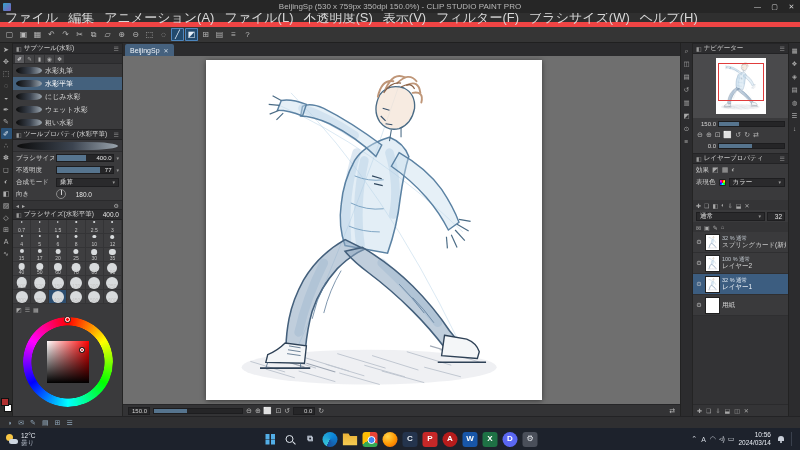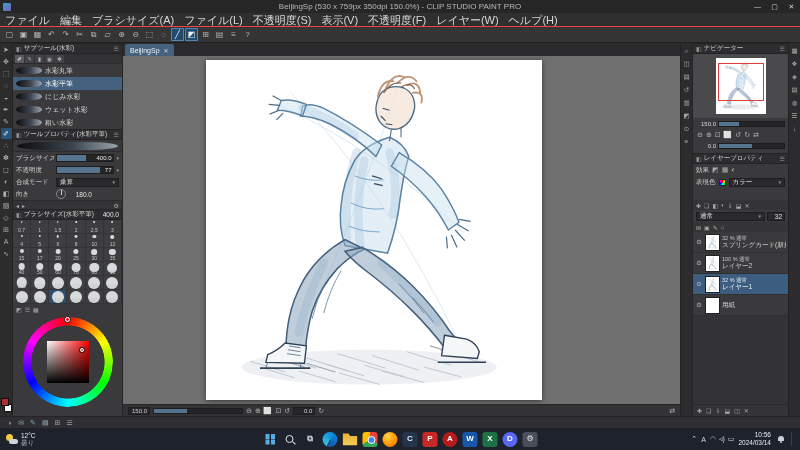--- a/index.html
+++ b/index.html
@@ -7,21 +7,21 @@
 .screen{width:800px;height:450px;display:flex;flex-direction:column;font-family:"Liberation Sans","DejaVu Sans",sans-serif;background:#2b2b2b;color:#c9c9c9;position:relative}
 
 
 .titlebar{height:13px;flex:0 0 13px;background:#262626;display:flex;align-items:center;font-size:8px;color:#b8b8b8;position:relative}
 .appicon{width:8px;height:8px;margin:0 3px;background:linear-gradient(135deg,#35a3c8,#7a5fc0);border-radius:1px}
 .titlebar .title{position:absolute;left:50%;transform:translateX(-50%);white-space:nowrap}
 .wincontrols{margin-left:auto;display:flex;height:100%}
 .winbtn{width:17px;text-align:center;font-size:7px;line-height:13px;color:#cfcfcf}
 
 
-.menubar{height:14px;flex:0 0 14px;background:#2f2f2f;display:flex;align-items:center;font-size:11px;color:#d8d8d8;border-bottom:1px solid #ef4444}
+.menubar{height:14px;flex:0 0 14px;background:#2f2f2f;display:flex;align-items:center;font-size:13px;color:#d8d8d8;border-bottom:5px solid #ef4444}
 .menu-item{padding:0 5px;line-height:14px;white-space:nowrap}
 
 
 .toolbar{height:16px;flex:0 0 16px;background:#353535;display:flex;align-items:center;gap:1px;padding:0 3px;border-bottom:1px solid #202020}
 .tbi{width:13px;height:13px;font-size:8px;line-height:13px;text-align:center;color:#b9b9b9;border-radius:1px;overflow:hidden}
 .tbi.active{background:#224a6d;box-shadow:inset 0 0 0 1px #4e86bd;color:#e8f2fb}
 
 .main{flex:1;display:flex;min-height:0}
 
 
@@ -284,26 +284,26 @@
     <span class="winbtn">—</span>
         <span class="winbtn">▢</span>
         <span class="winbtn">✕</span>
       </span>
   </div>
 
   <div class="menubar">
 
   <span class="menu-item">ファイル</span>
       <span class="menu-item">編集</span>
-      <span class="menu-item">ブラシサイズ(A)</span>
+      <span class="menu-item">アニメーション(A)</span>
       <span class="menu-item">ファイル(L)</span>
       <span class="menu-item">不透明度(S)</span>
       <span class="menu-item">表示(V)</span>
-      <span class="menu-item">不透明度(F)</span>
-      <span class="menu-item">レイヤー(W)</span>
+      <span class="menu-item">フィルター(F)</span>
+      <span class="menu-item">ブラシサイズ(W)</span>
       <span class="menu-item">ヘルプ(H)</span>
     </div>
 
   <div class="toolbar">
 
   <span class="tbi">▢</span>
       <span class="tbi">▣</span>
       <span class="tbi">▦</span>
       <span class="tbi">↶</span>
       <span class="tbi">↷</span>

